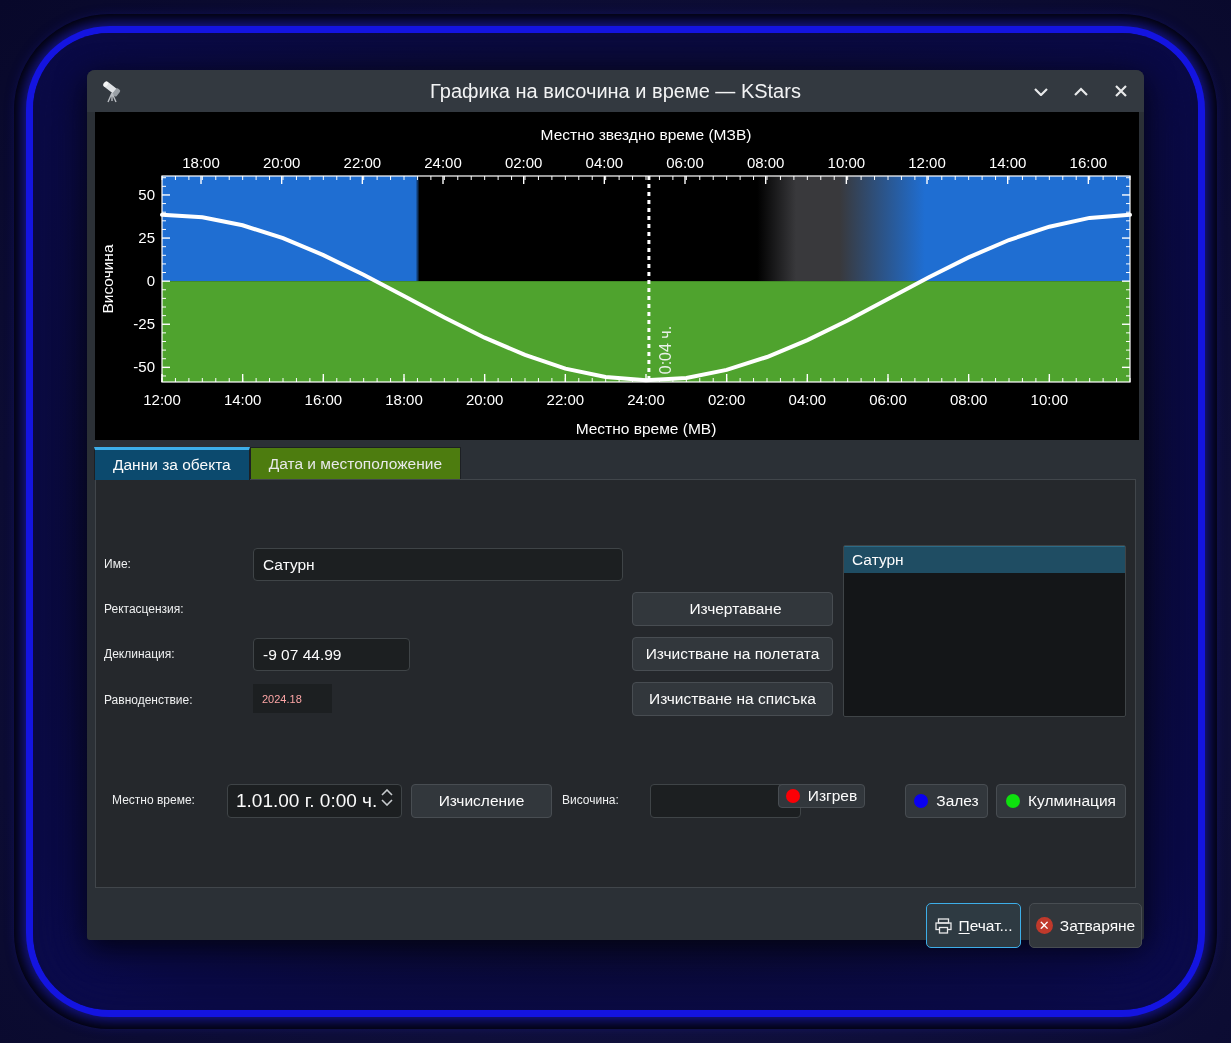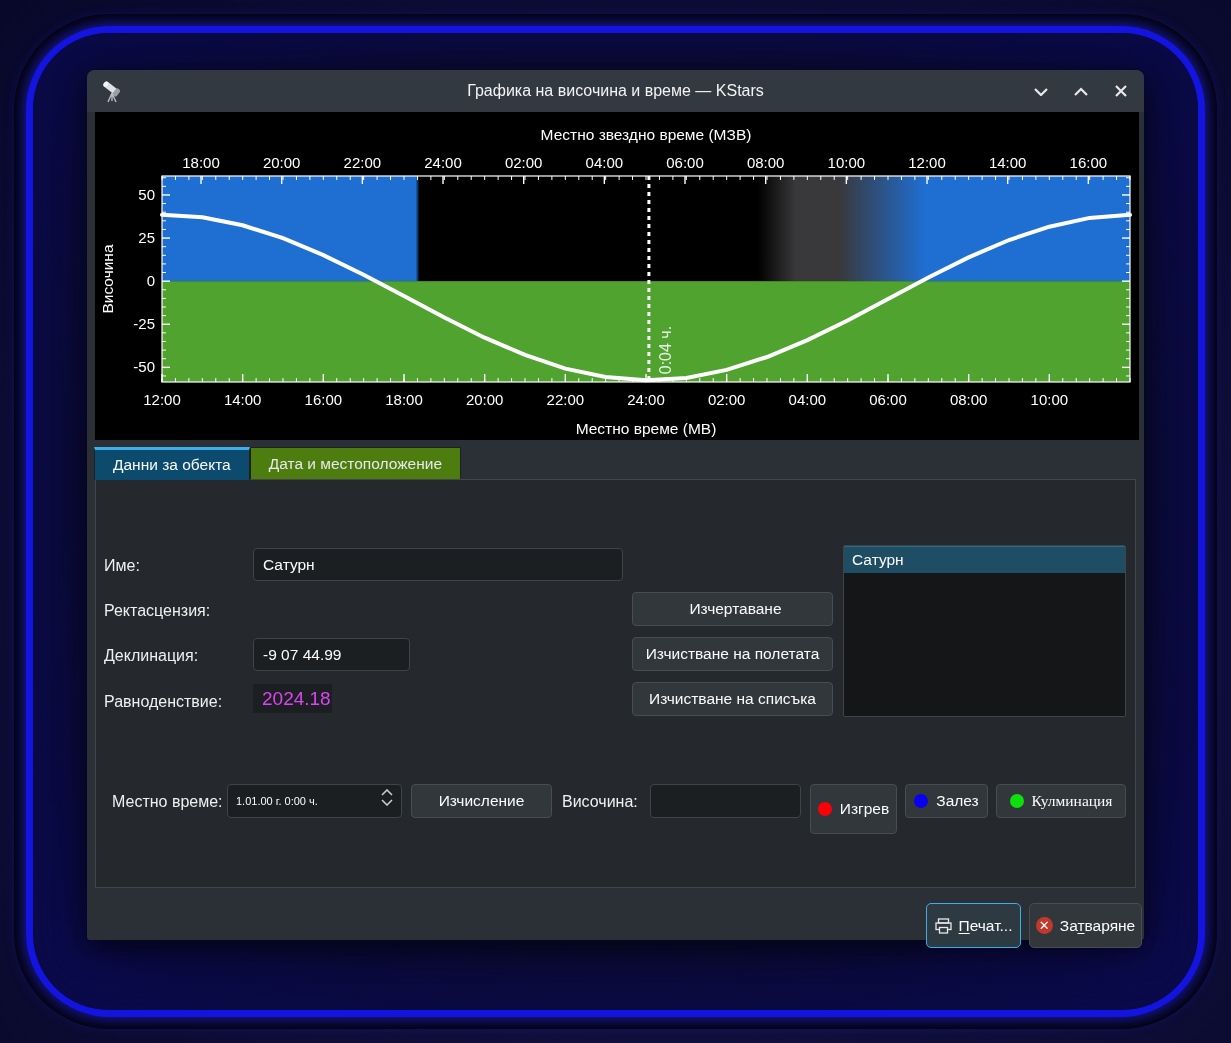--- a/index.html
+++ b/index.html
@@ -17,52 +17,52 @@
                 box-shadow:inset 0 0 40px 18px rgba(10,10,70,.8); }
 
   
   .window { position:absolute; left:87px; top:70px; width:1057px; height:870px;
             background:#2b3036; border-radius:8px 8px 3px 3px;
             box-shadow:0 8px 30px rgba(0,0,0,.7); color:#fcfcfc; font-size:15px; }
   .titlebar { position:absolute; left:0; top:0; width:100%; height:42px;
               background:#333940; border-radius:8px 8px 0 0;
               display:flex; align-items:center; }
   .win-icon { position:absolute; left:12px; top:8px; width:26px; height:26px; }
-  .title { width:100%; text-align:center; font-size:16px; color:#f2f3f4; }
+  .title { width:100%; text-align:center; font-size:20px; color:#f2f3f4; }
   .win-controls { position:absolute; right:10px; top:0; height:42px; display:flex; align-items:center; gap:14px; }
   .win-btn { width:26px; height:26px; display:flex; align-items:center; justify-content:center; cursor:default; }
   .win-btn svg { stroke:#e8e9ea; stroke-width:2.2; fill:none; }
 
   
   .plot { position:absolute; left:8px; top:42px; width:1044px; height:328px; background:#000; }
 
   
   .tabbar { position:absolute; left:7px; top:377px; height:33px; display:flex; }
   .tab { height:33px; padding:0 18px; display:flex; align-items:center; font-size:15.5px;
          background:#4d7c0f; border:1px solid #1d2024; border-bottom:none; color:#e8e9ea; }
   .tab.active { background:#0c4a6e; border-top:3px solid #3daee9; color:#fcfcfc; position:relative; z-index:2; }
 
   
   .frame { position:absolute; left:8px; top:409px; width:1041px; height:409px;
            background:#25282c; border:1px solid #41464b; }
 
-  .flabel { position:absolute; color:#eff0f1; font-size:16px; }
+  .flabel { position:absolute; color:#eff0f1; font-size:12px; }
   .tinput { position:absolute; background:#1c1f21; border:1px solid #3f4447; border-radius:4px;
             color:#fcfcfc; font-size:15.5px; padding:0 9px; font-family:"Liberation Sans",sans-serif; }
-  .ro-box { position:absolute; background:#1c1f21; color:#d946ef; font-size:19px;
+  .ro-box { position:absolute; background:#1c1f21; color:#fca5a5; font-size:11px;
             display:flex; align-items:center; padding:0 9px; }
   .pbtn  { position:absolute; background:#32373c; border:1px solid #484d52; border-radius:4px;
            color:#fcfcfc; font-size:15.5px; display:flex; align-items:center; justify-content:center;
            font-family:"Liberation Sans",sans-serif; }
   .listbox { position:absolute; background:#141618; border:1px solid #3f4447; border-radius:2px; overflow:hidden; }
   .listrow { height:27px; background:#1f4d63; border-top:1px solid #2c6a85; color:#fcfcfc;
              display:flex; align-items:center; padding:0 8px; font-size:15.5px; }
 
   .spinbox { position:absolute; background:#1c1f21; border:1px solid #3f4447; border-radius:4px;
-             color:#fcfcfc; font-size:11px; display:flex; align-items:center; padding:0 8px; }
+             color:#fcfcfc; font-size:19px; display:flex; align-items:center; padding:0 8px; }
   .spin-arrows { position:absolute; right:8px; top:4px; display:flex; flex-direction:column; gap:3px; }
   .spin-arrows svg { stroke:#c8cccf; stroke-width:1.6; fill:none; display:block; }
 
   .dot { width:14px; height:14px; border-radius:50%; margin-right:8px; flex:0 0 auto; }
 
   
   .dlg-btn { position:absolute; top:833px; height:45px; background:#32373c; border:1px solid #484d52;
              border-radius:5px; display:flex; align-items:center; justify-content:center; gap:7px;
              color:#fcfcfc; font-size:15.5px; }
   .dlg-btn.focused { border:1.5px solid #3daee9; background:#2e3a42; }
@@ -423,29 +423,29 @@
           </svg>
         <svg width="12" height="7" viewBox="0 0 12 7">
             <polyline points="1,1 6,6 11,1"></polyline>
           </svg>
       </span>
     </div>
     <button class="pbtn" style="left:324px; top:714px; width:141px; height:34px;">Изчисление</button>
     <span class="flabel" style="left:475px; top:723px;">Височина:</span>
     <input class="tinput" style="left: 563px; top: 714px; width: 151px; height: 34px;" value="">
 
-    <button class="pbtn" style="left:723px; top:714px; width:87px; height:50px;">
+    <button class="pbtn" style="left:691px; top:714px; width:87px; height:24px;">
       <span class="dot" style="background: rgb(251, 0, 6);"></span>
       <span>Изгрев</span>
     </button>
     <button class="pbtn" style="left:818px; top:714px; width:83px; height:34px;">
       <span class="dot" style="background: rgb(10, 0, 240);"></span>
       <span>Залез</span>
     </button>
-    <button class="pbtn" style="left:909px; top:714px; width:130px; height:34px;font-family:Liberation Serif, serif;">
+    <button class="pbtn" style="left:909px; top:714px; width:130px; height:34px;">
       <span class="dot" style="background: rgb(14, 224, 14);"></span>
       <span>Кулминация</span>
     </button>
 
     <button class="dlg-btn focused" style="left:839px; width:95px;">
       <svg width="17" height="16" viewBox="0 0 17 16">
         <rect x="3.5" y="1" width="10" height="4" fill="none" stroke="#e8e9ea" stroke-width="1.3"></rect>
         <rect x="1" y="5" width="15" height="6.5" fill="none" stroke="#e8e9ea" stroke-width="1.3"></rect>
         <rect x="4.5" y="9.5" width="8" height="5.5" fill="#2e3a42" stroke="#e8e9ea" stroke-width="1.3"></rect>
       </svg>

